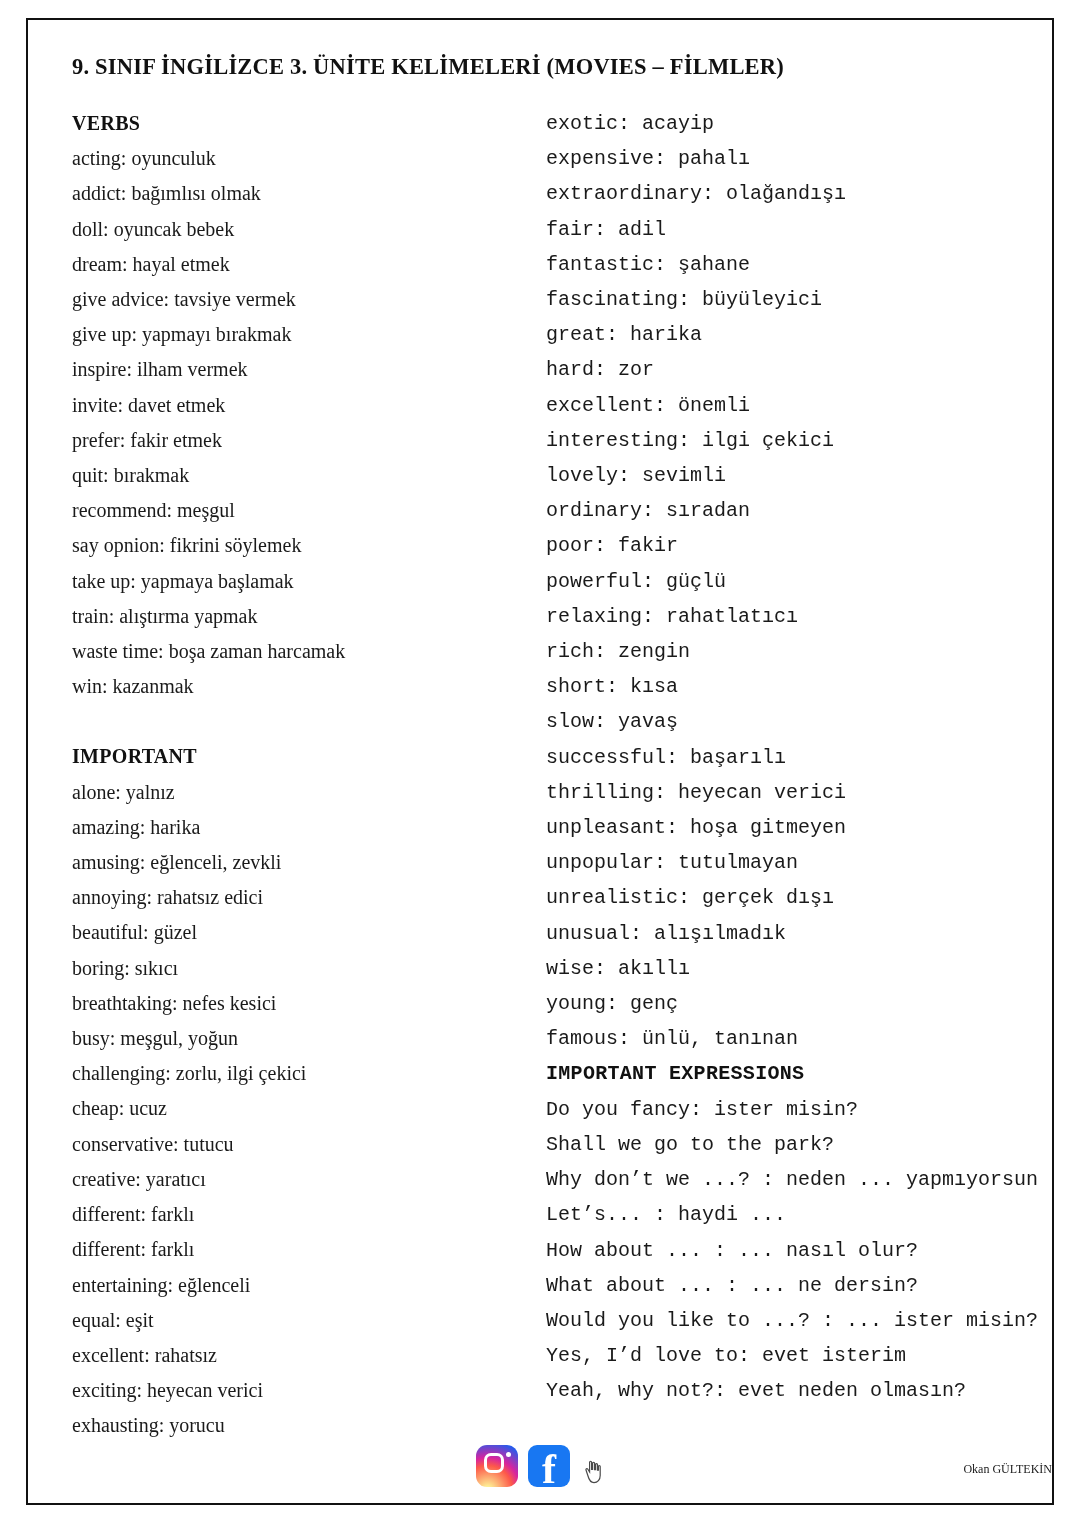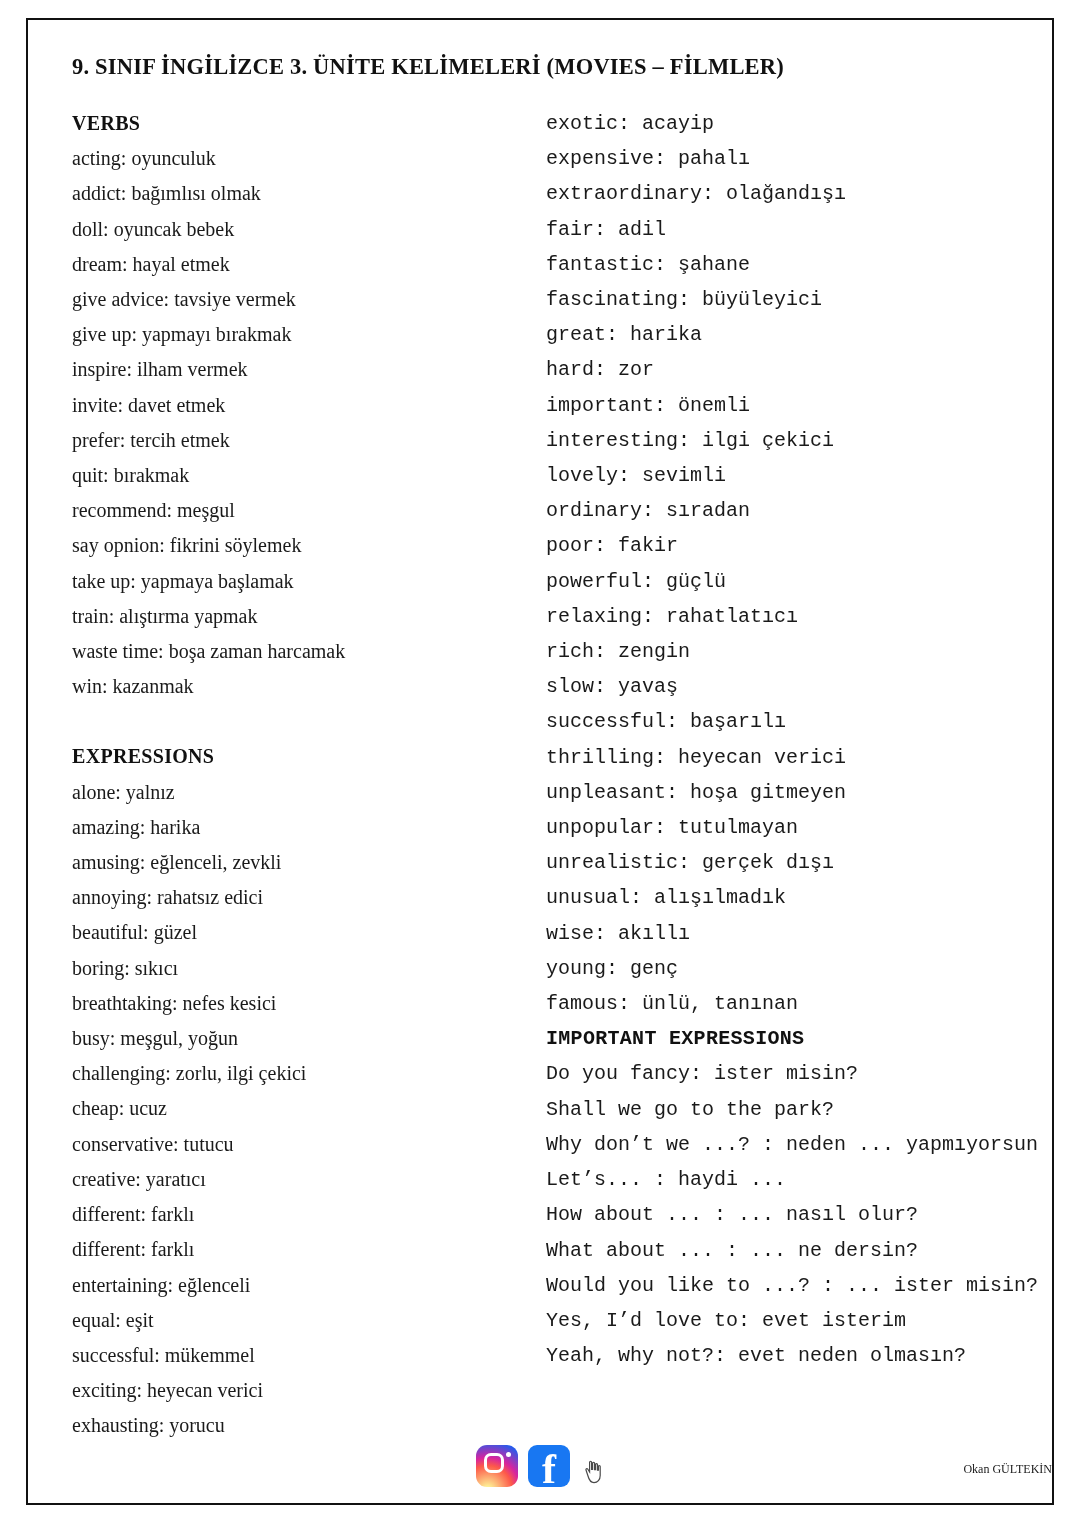--- a/index.html
+++ b/index.html
@@ -162,71 +162,72 @@
         <div class="section-heading">VERBS</div>
 
         <div class="entry">acting: oyunculuk</div>
         <div class="entry">addict: bağımlısı olmak</div>
         <div class="entry">doll: oyuncak bebek</div>
         <div class="entry">dream: hayal etmek</div>
         <div class="entry">give advice: tavsiye vermek</div>
         <div class="entry">give up: yapmayı bırakmak</div>
         <div class="entry">inspire: ilham vermek</div>
         <div class="entry">invite: davet etmek</div>
-        <div class="entry">prefer: tercih etmek</div>
+        <div class="entry">prefer: fakir etmek</div>
         <div class="entry">quit: bırakmak</div>
         <div class="entry">recommend: meşgul</div>
         <div class="entry">say opnion: fikrini söylemek</div>
         <div class="entry">take up: yapmaya başlamak</div>
         <div class="entry">train: alıştırma yapmak</div>
         <div class="entry">waste time: boşa zaman harcamak</div>
         <div class="entry">win: kazanmak</div>
 
         <div class="spacer"></div>
 
-        <div class="section-heading">EXPRESSIONS</div>
+        <div class="section-heading">IMPORTANT</div>
 
         <div class="entry">alone: yalnız</div>
         <div class="entry">amazing: harika</div>
         <div class="entry">amusing: eğlenceli, zevkli</div>
         <div class="entry">annoying: rahatsız edici</div>
         <div class="entry">beautiful: güzel</div>
         <div class="entry">boring: sıkıcı</div>
         <div class="entry">breathtaking: nefes kesici</div>
         <div class="entry">busy: meşgul, yoğun</div>
         <div class="entry">challenging: zorlu, ilgi çekici</div>
         <div class="entry">cheap: ucuz</div>
         <div class="entry">conservative: tutucu</div>
         <div class="entry">creative: yaratıcı</div>
         <div class="entry">different: farklı</div>
         <div class="entry">different: farklı</div>
         <div class="entry">entertaining: eğlenceli</div>
         <div class="entry">equal: eşit</div>
-        <div class="entry">successful: mükemmel</div>
+        <div class="entry">excellent: rahatsız</div>
         <div class="entry">exciting: heyecan verici</div>
         <div class="entry">exhausting: yorucu</div>
       </div>
 
       <div class="col col-right">
         <div class="entry">exotic: acayip</div>
         <div class="entry">expensive: pahalı</div>
         <div class="entry">extraordinary: olağandışı</div>
         <div class="entry">fair: adil</div>
         <div class="entry">fantastic: şahane</div>
         <div class="entry">fascinating: büyüleyici</div>
         <div class="entry">great: harika</div>
         <div class="entry">hard: zor</div>
-        <div class="entry">important: önemli</div>
+        <div class="entry">excellent: önemli</div>
         <div class="entry">interesting: ilgi çekici</div>
         <div class="entry">lovely: sevimli</div>
         <div class="entry">ordinary: sıradan</div>
         <div class="entry">poor: fakir</div>
         <div class="entry">powerful: güçlü</div>
         <div class="entry">relaxing: rahatlatıcı</div>
         <div class="entry">rich: zengin</div>
+        <div class="entry">short: kısa</div>
         <div class="entry">slow: yavaş</div>
         <div class="entry">successful: başarılı</div>
         <div class="entry">thrilling: heyecan verici</div>
         <div class="entry">unpleasant: hoşa gitmeyen</div>
         <div class="entry">unpopular: tutulmayan</div>
         <div class="entry">unrealistic: gerçek dışı</div>
         <div class="entry">unusual: alışılmadık</div>
         <div class="entry">wise: akıllı</div>
         <div class="entry">young: genç</div>
         <div class="entry">famous: ünlü, tanınan</div>

